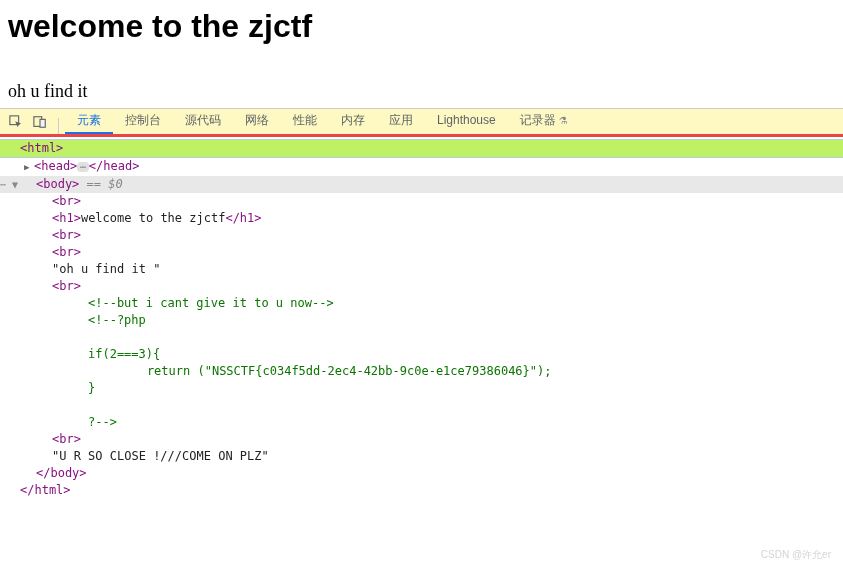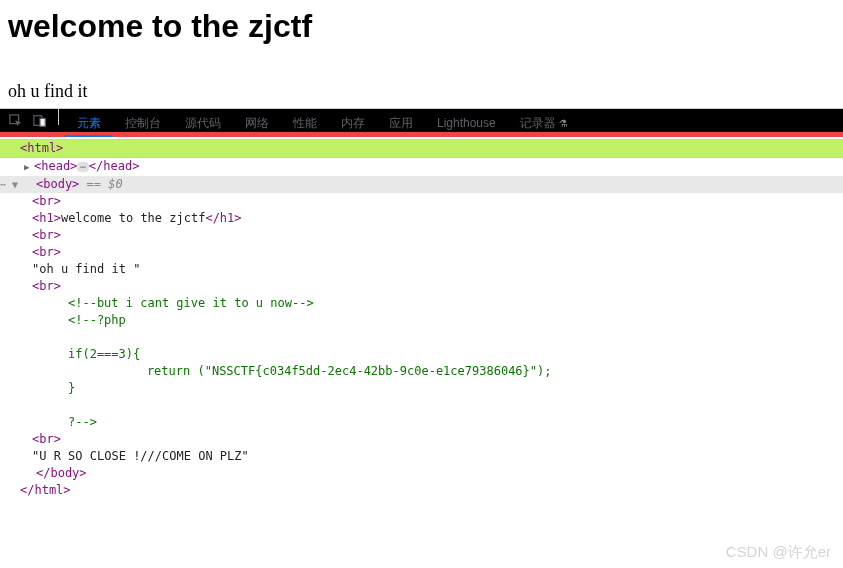--- a/index.html
+++ b/index.html
@@ -24,24 +24,24 @@
       font-family: "Times New Roman", serif;
       margin-bottom: 6px;
     }
     .devtools {
       border-top: 1px solid #ccc;
       font-size: 12px;
       color: #333;
     }
     .dt-tabs {
       display: flex;
-      align-items: flex-start;
+      align-items: flex-end;
       height: 28px;
-      border-bottom: 5px solid #ef4444;
-      background: #000000;
+      border-bottom: 3px solid #ef4444;
+      background: #fef9c3;
       padding: 0 4px;
     }
     .dt-iconbtn {
       width: 24px;
       height: 24px;
       display: flex;
       align-items: center;
       justify-content: center;
       color: #5f6368;
       cursor: pointer;
@@ -90,21 +90,21 @@
     }
     .gutter {
       position: absolute;
       left: 0;
       color: #888;
       font-size: 10px;
       width: 18px;
       text-align: right;
     }
     .ind1 { padding-left: 36px; }
-    .ind2 { padding-left: 32px; }
+    .ind2 { padding-left: 52px; }
     .ind3 { padding-left: 82px; }
     .tag { color: #881280; }
     .txt { color: #222; }
     .cmt { color: #0b7500; margin-left: 36px; }
     .hint { color: #888; font-style: italic; }
     .tri {
       display: inline-block;
       width: 10px;
       color: #6a6a6a;
       margin-left: -12px;
@@ -118,21 +118,21 @@
       padding:0 3px;
       border-radius:4px;
       line-height:10px;
       vertical-align:middle;
     }
     .watermark {
       position: absolute;
       bottom: 6px;
       right: 12px;
       color: #d4d4d4;
-      font-size: 15px;
+      font-size: 10px;
     }
   </style>
 </head>
 <body>
 
 <div class="page-area">
   <h1 class="page-h1">welcome to the zjctf</h1>
   <div class="page-text">oh u find it</div>
 </div>
 

